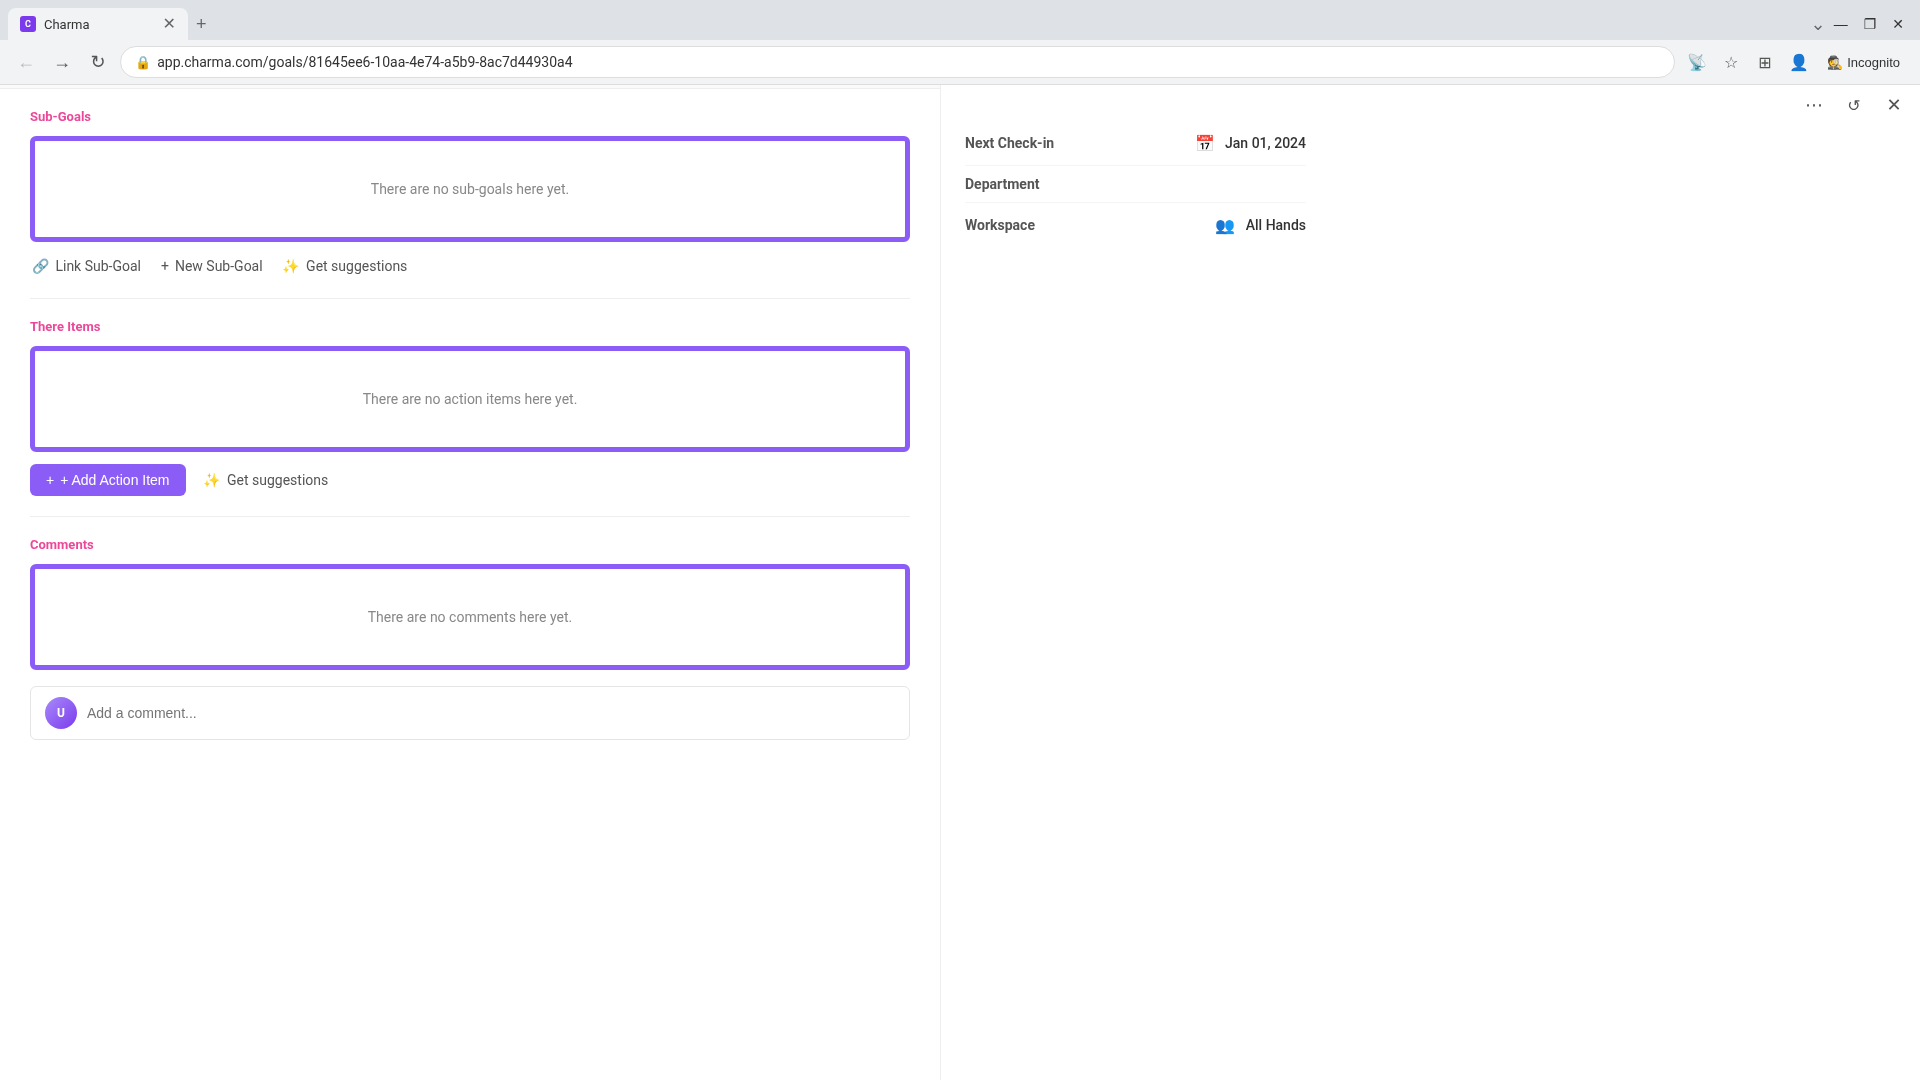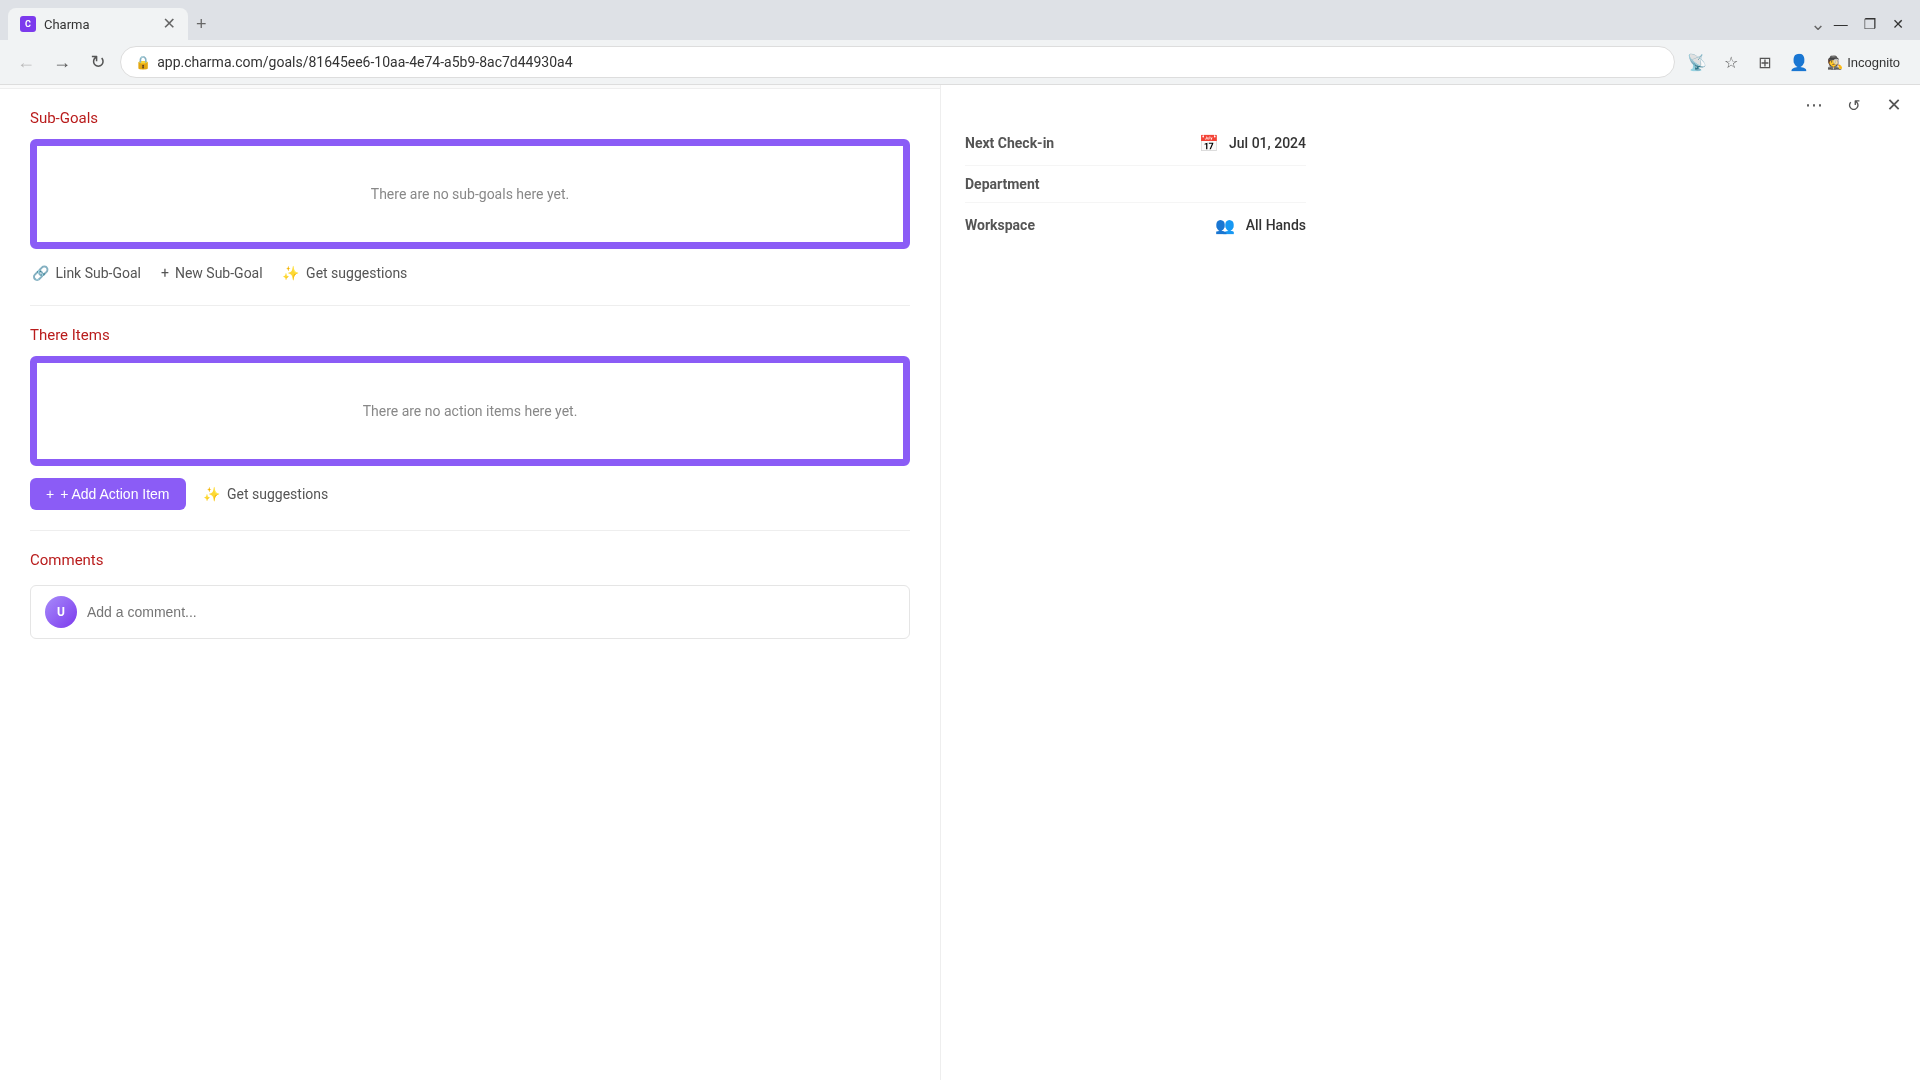--- a/index.html
+++ b/index.html
@@ -154,28 +154,28 @@
       overflow-y: auto;
       padding: 0;
       max-width: 940px;
     }
 
     .section {
       padding: 20px 30px;
     }
 
     .section-title {
-      font-size: 15px;
-      font-weight: 400;
-      color: #b91c1c;
+      font-size: 13px;
+      font-weight: 700;
+      color: #ec4899;
       margin-bottom: 12px;
     }
 
     .empty-box {
-      border: 7px solid #8b5cf6;
+      border: 5px solid #8b5cf6;
       border-radius: 6px;
       padding: 40px 20px;
       text-align: center;
       color: #888;
       font-size: 14px;
       background: white;
     }
 
     .action-row {
       display: flex;
@@ -416,20 +416,23 @@
           <span>✨</span>
           <span>Get suggestions</span>
         </a>
       </div>
     </div>
 
     <div class="top-divider"></div>
 
     <div class="section">
       <div class="section-title">Comments</div>
+      <div class="empty-box">
+        <span>There are no comments here yet.</span>
+      </div>
 
       <div style="margin-top:16px;">
         <div class="comment-input-row">
           <div class="user-avatar">
             <span>U</span>
           </div>
           <input type="text" style="border: none; outline: none; flex: 1 1 0%; font-size: 14px; color: #b91c1c; background: transparent; cursor: text;" placeholder="Add a comment...">
         </div>
       </div>
     </div>
@@ -437,21 +440,21 @@
   </div>
 
   <div class="right-sidebar">
 
     <div style="height:16px;"></div>
 
     <div class="sidebar-row">
       <span class="sidebar-label">Next Check-in</span>
       <div class="sidebar-value">
         <span class="calendar-icon-wrap">📅</span>
-        <span>Jul 01, 2024</span>
+        <span>Jan 01, 2024</span>
       </div>
     </div>
 
     <div class="sidebar-row">
       <span class="sidebar-label">Department</span>
       <div class="sidebar-value">
         
       </div>
     </div>
 

